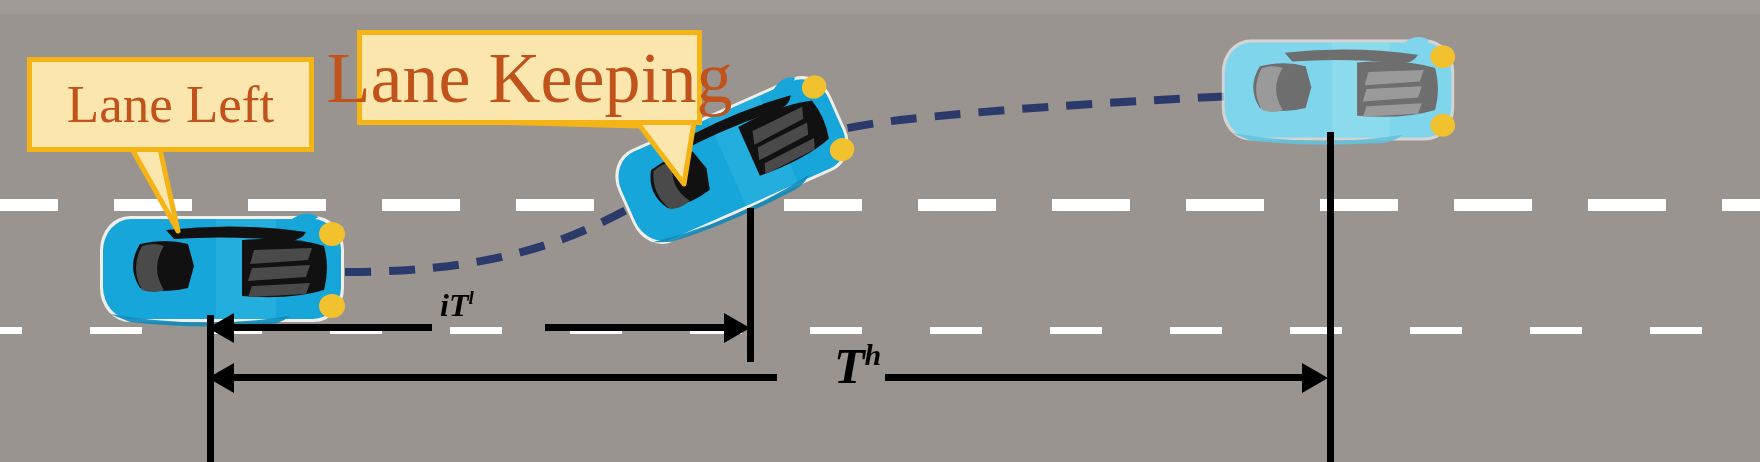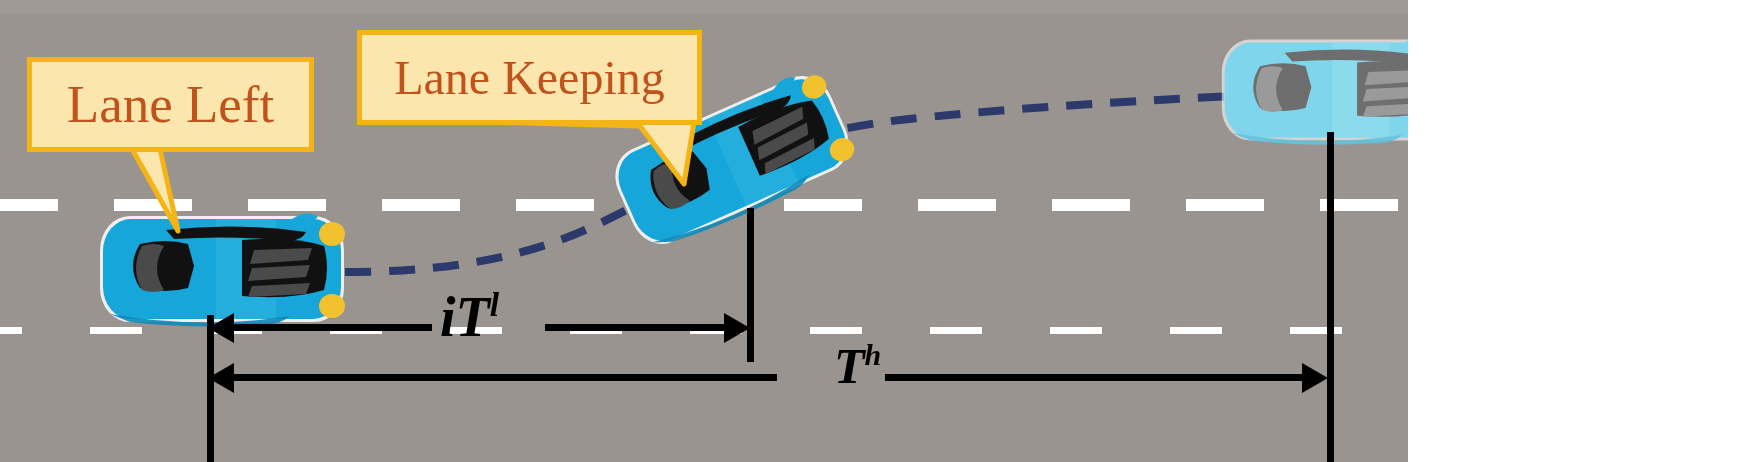--- a/index.html
+++ b/index.html
@@ -1,54 +1,54 @@
 <!DOCTYPE html>
 <html><head>
 <meta charset="utf-8">
 <style>
   html,body{margin:0;padding:0;}
   body{width:1760px;height:462px;overflow:hidden;background:#fff;
        font-family:"Liberation Serif",serif;}
-  #stage{position:relative;width:1408px;height:462px;overflow:hidden;background:#c4b5fd;}
+  #stage{position:relative;width:1760px;height:462px;overflow:hidden;background:#c4b5fd;}
 
   
   .road-surface{position:absolute;left:0;top:0;width:1760px;height:462px;background:#9a9490;}
   .shoulder-top{position:absolute;left:0;top:0;width:1760px;height:14px;background:#a09a96;}
   .edge-line{position:absolute;left:0;height:9px;background:#ffffff;}
   .edge-top{top:14px;}
   .edge-bottom{top:380px;}
   .lane-dash-row{position:absolute;left:0;top:199px;width:1760px;height:12px;}
   .dash{position:absolute;top:0;height:12px;background:#ffffff;}
   .dash-sm-row{position:absolute;left:0;top:327px;width:1760px;height:7px;}
   .dash-sm{position:absolute;top:0;height:7px;background:#ffffff;}
 
   
   .callout{position:absolute;background:#fbe6ae;border:5px solid #f5b416;box-sizing:border-box;
            display:flex;align-items:center;justify-content:center;}
   .callout-text{color:#c0531b;font-family:"Liberation Serif",serif;white-space:nowrap;line-height:1;}
   #callout-lane-left{left:27px;top:57px;width:287px;height:95px;}
   #callout-lane-left .callout-text{font-size:53px;}
   #callout-lane-keeping{left:357px;top:30px;width:345px;height:95px;}
-  #callout-lane-keeping .callout-text{font-size:48px;}
+  #callout-lane-keeping .callout-text{font-size:72px;}
   .tail{position:absolute;overflow:visible;pointer-events:none;}
 
   
   .car{position:absolute;}
   .car svg{display:block;}
 
   
   .vline{position:absolute;background:#000;width:7px;}
   .hline{position:absolute;background:#000;height:7px;}
   .arrow-head{position:absolute;width:0;height:0;}
   .arrow-left{border-top:15px solid transparent;border-bottom:15px solid transparent;border-right:26px solid #000;}
   .arrow-right{border-top:15px solid transparent;border-bottom:15px solid transparent;border-left:26px solid #000;}
   .dim-label{position:absolute;color:#000;font-family:"Liberation Serif",serif;
              font-style:italic;font-weight:bold;white-space:nowrap;line-height:1;}
   .dim-label sup{font-size:0.6em;font-style:italic;font-weight:bold;vertical-align:super;}
-  #label-itl{font-size:56px;}
+  #label-itl{font-size:32px;}
   #label-th{font-size:50px;}
 </style>
 </head>
 <body>
 
 <div id="stage">
 
   <div class="road-surface"></div>
   <div class="shoulder-top"></div>
   <div class="edge-line edge-top"></div>

